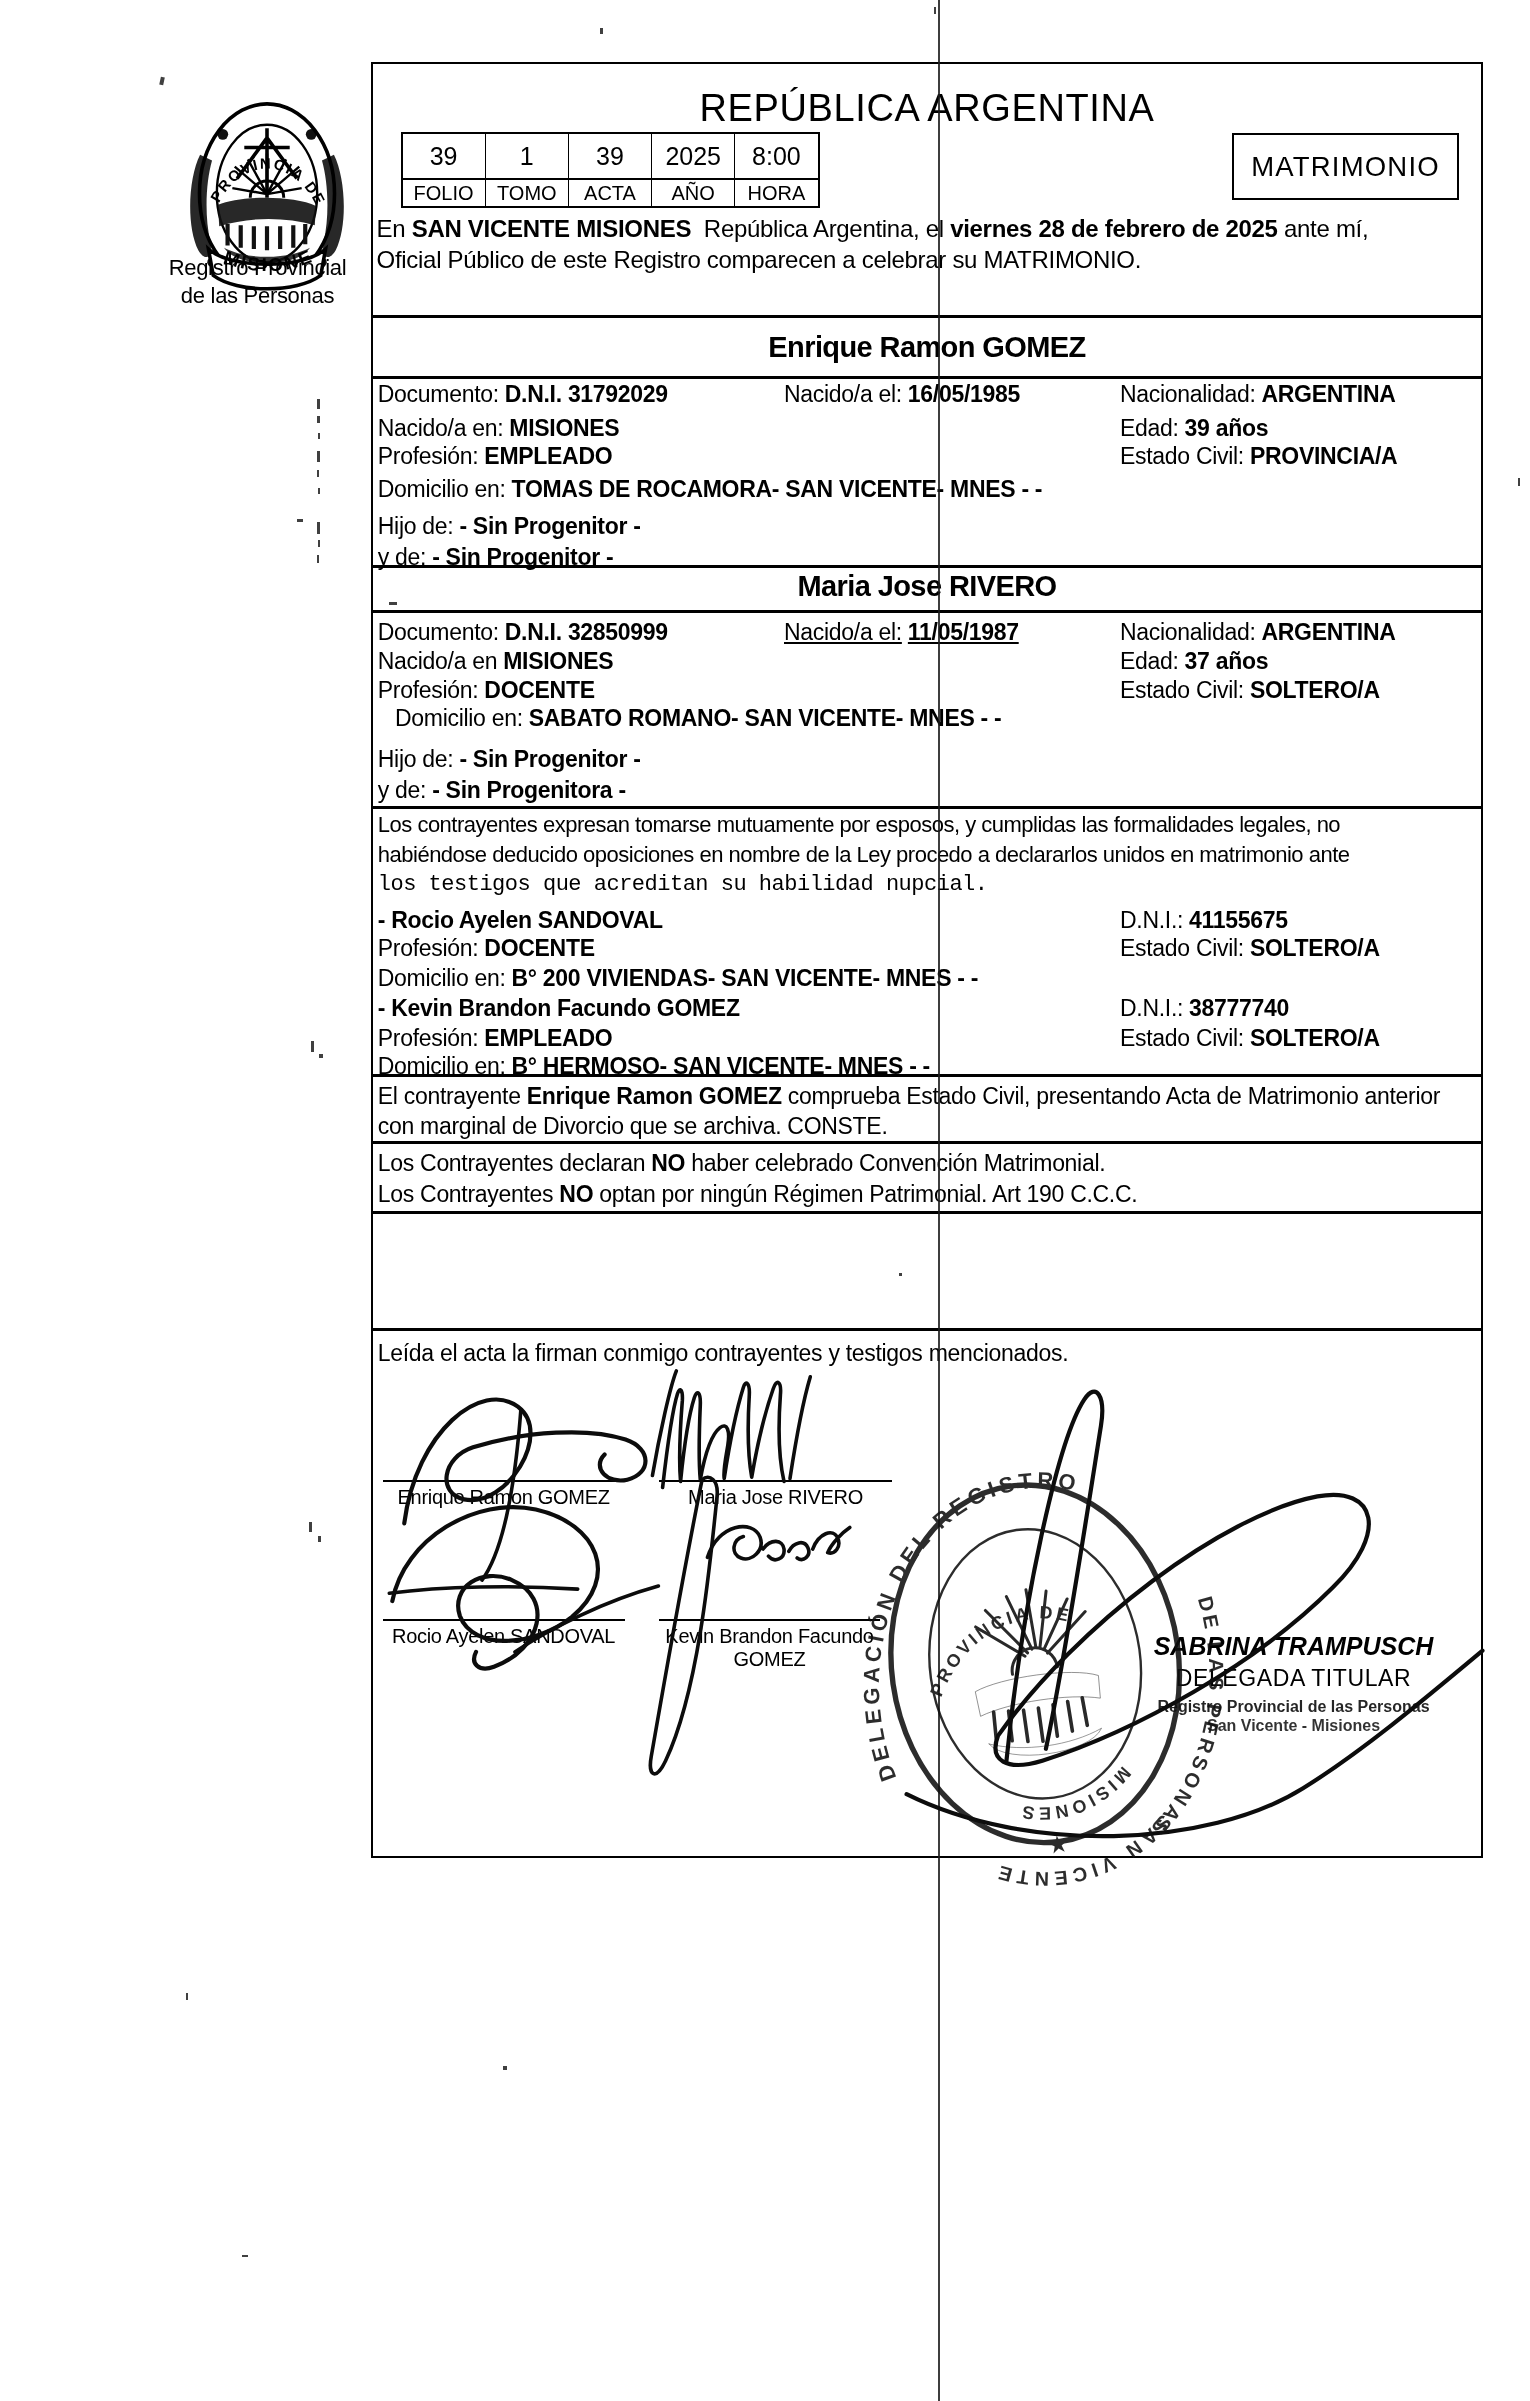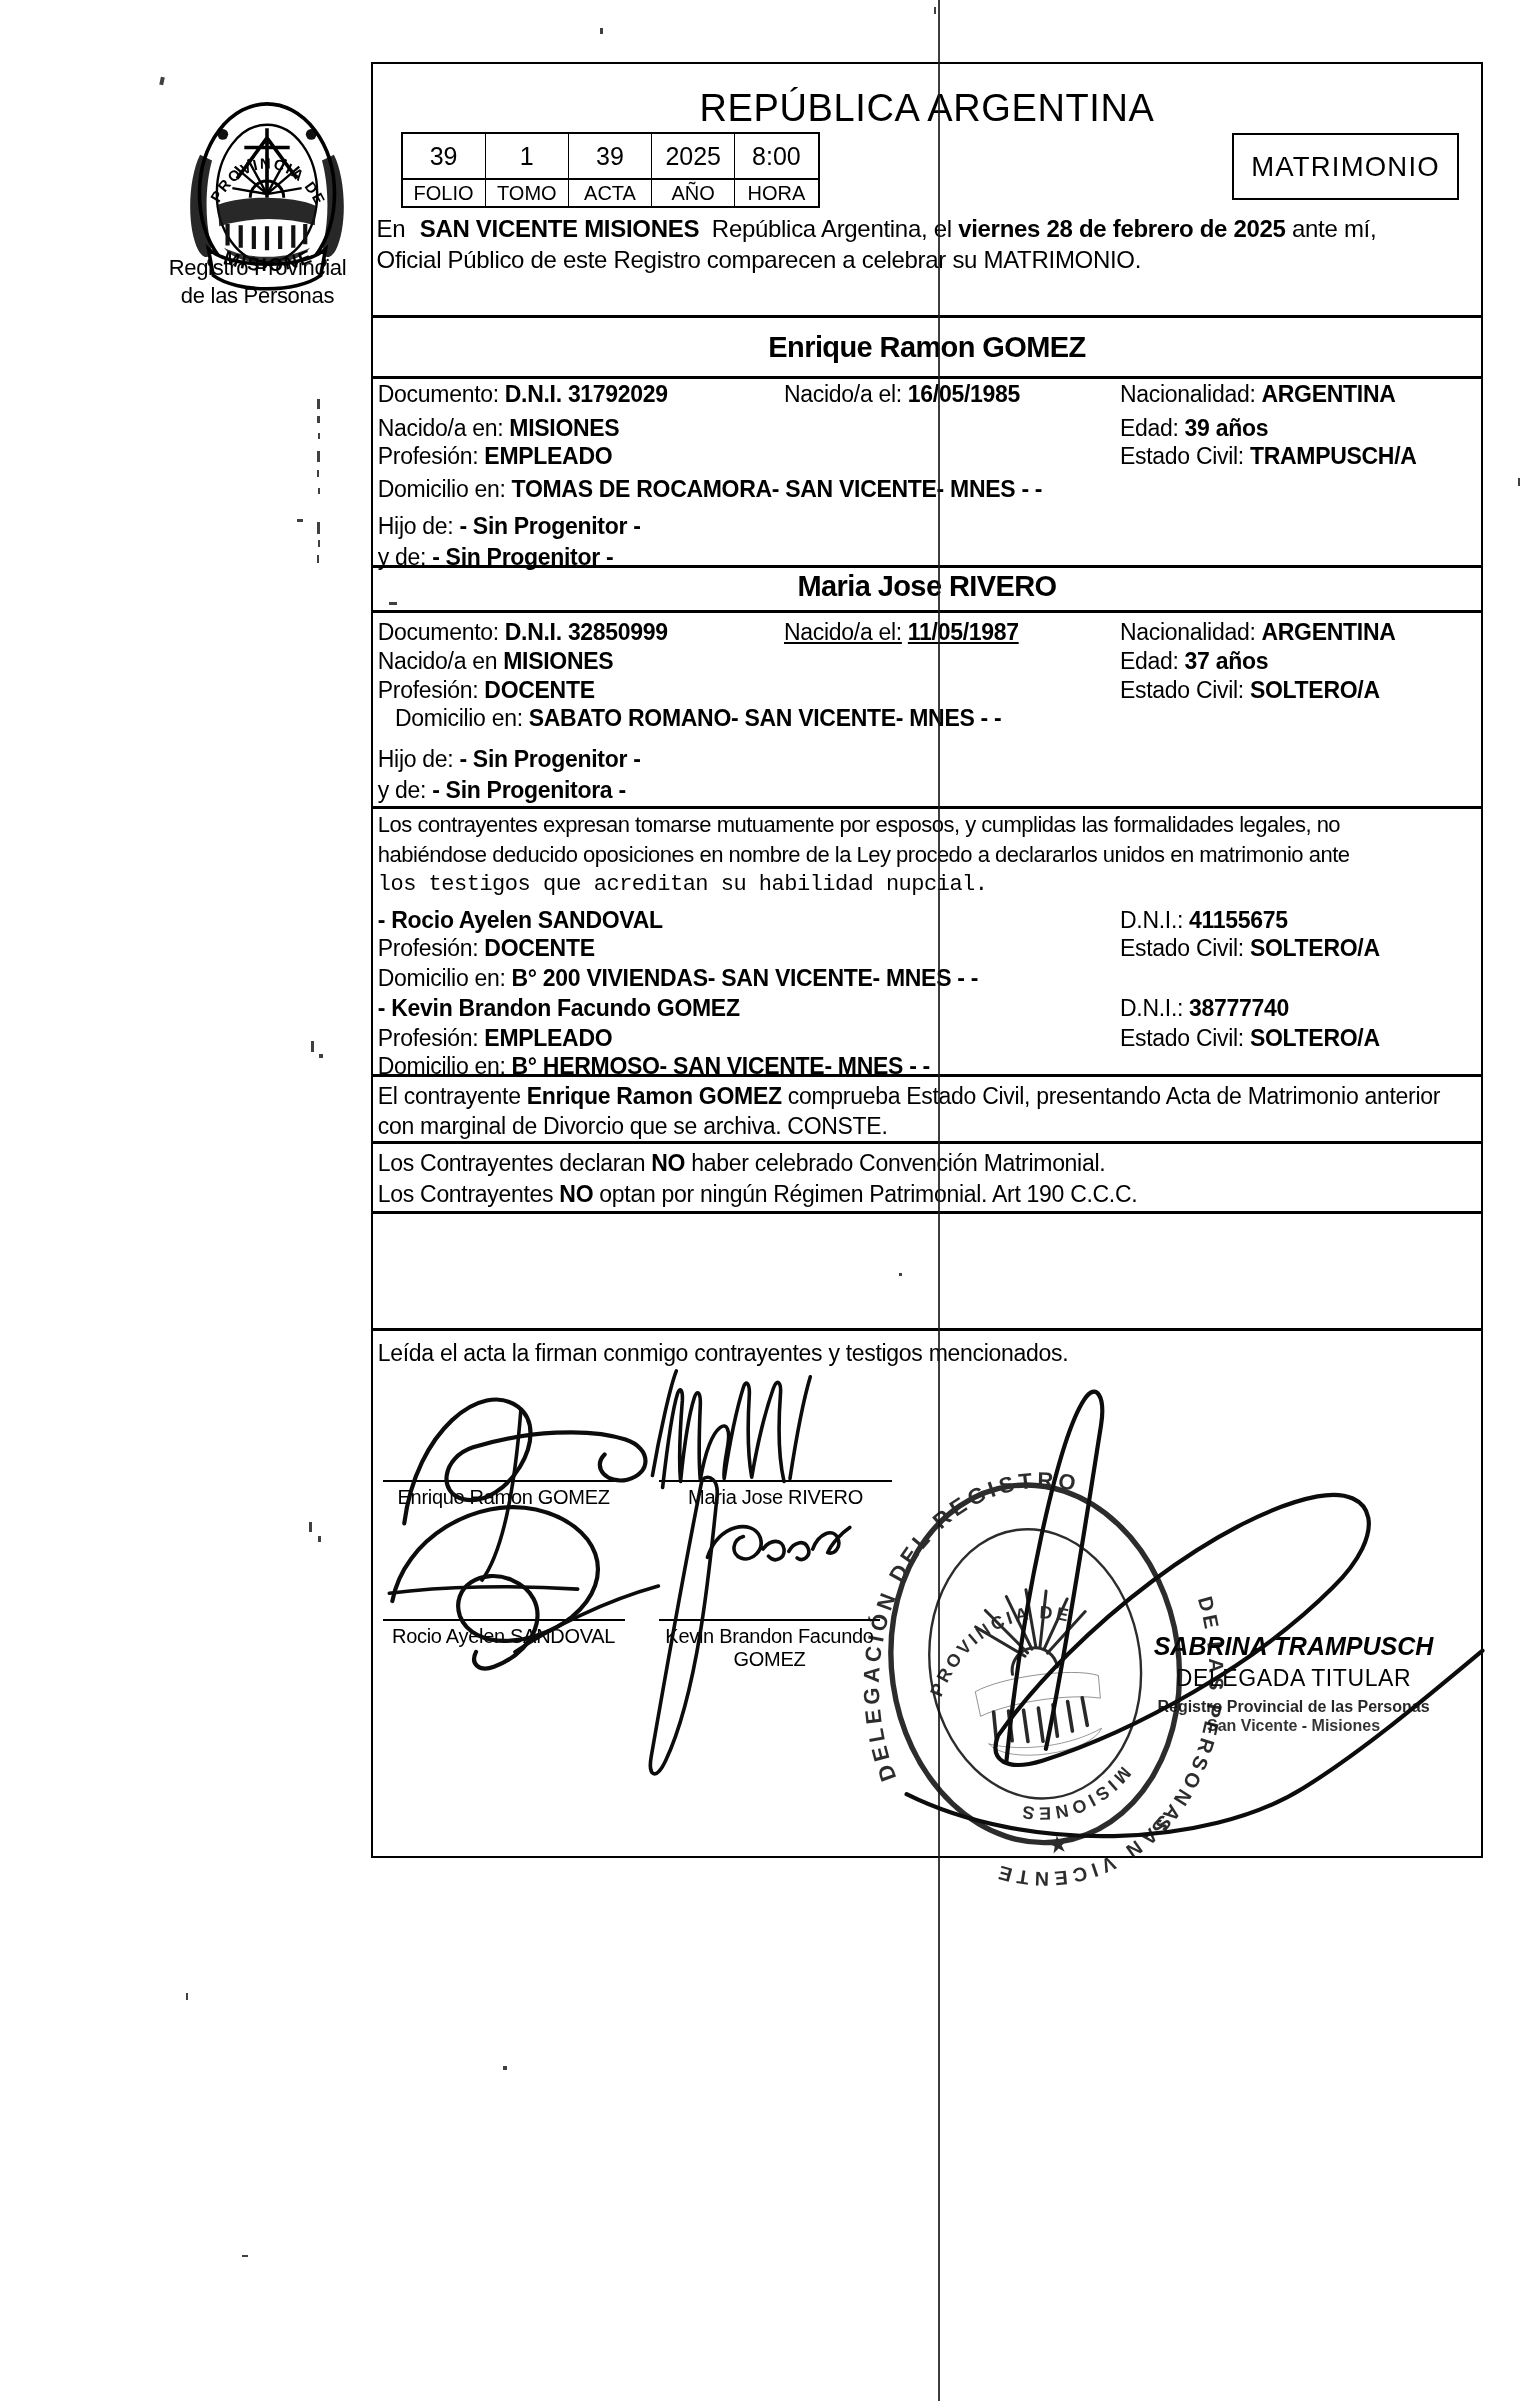--- a/index.html
+++ b/index.html
@@ -105,36 +105,36 @@
         <div class="rt-cell">TOMO</div>
         <div class="rt-cell">ACTA</div>
         <div class="rt-cell">AÑO</div>
         <div class="rt-cell">HORA</div>
       </div>
     </div>
 
     <div class="acttype">MATRIMONIO</div>
 
     <div class="introline" style="top:151px;">
-      <span class="lab" style="margin-right:8px">En </span><span class="val">SAN VICENTE MISIONES</span><span>&nbsp; República Argentina, el </span><span class="val">viernes 28 de febrero de 2025</span><span> ante mí,</span>
+      <span class="lab" style="margin-right:0">En </span><span class="val">SAN VICENTE MISIONES</span><span>&nbsp; República Argentina, el </span><span class="val">viernes 28 de febrero de 2025</span><span> ante mí,</span>
     </div>
     <div class="introline" style="top:182px;">Oficial Público de este Registro comparecen a celebrar su MATRIMONIO.</div>
 
     <div class="hline" style="top:251px;"></div>
 
     <div class="sect-name" style="top:267px;">Enrique Ramon GOMEZ</div>
     <div class="hline" style="top:312px;"></div>
 
     <div class="row" style="left:4.8px;top:317px;"><span class="lab">Documento:</span><span class="val">D.N.I. 31792029</span></div>
     <div class="row" style="left:411px;top:317px;"><span class="lab">Nacido/a el:</span><span class="val">16/05/1985</span></div>
     <div class="row" style="left:747px;top:317px;"><span class="lab">Nacionalidad:</span><span class="val">ARGENTINA</span></div>
     <div class="row" style="left:4.8px;top:351px;"><span class="lab">Nacido/a en:</span><span class="val">MISIONES</span></div>
     <div class="row" style="left:747px;top:351px;"><span class="lab">Edad:</span><span class="val">39 años</span></div>
     <div class="row" style="left:4.8px;top:379px;"><span class="lab">Profesión:</span><span class="val">EMPLEADO</span></div>
-    <div class="row" style="left:747px;top:379px;"><span class="lab">Estado Civil:</span><span class="val">TRAMPUSCH/A</span></div>
+    <div class="row" style="left:747px;top:379px;"><span class="lab">Estado Civil:</span><span class="val">PROVINCIA/A</span></div>
     <div class="row" style="left:4.8px;top:412px;"><span class="lab">Domicilio en:</span><span class="val">TOMAS DE ROCAMORA- SAN VICENTE- MNES - -</span></div>
     <div class="row" style="left:4.8px;top:449px;"><span class="lab">Hijo de:</span><span class="val">- Sin Progenitor -</span></div>
     <div class="row" style="left:4.8px;top:480px;"><span class="lab">y de:</span><span class="val">- Sin Progenitor -</span></div>
 
     <div class="hline" style="top:501px;"></div>
 
     <div class="sect-name" style="top:506px;">Maria Jose RIVERO</div>
     <div class="hline" style="top:546px;"></div>
 
     <div class="row" style="left:4.8px;top:555px;"><span class="lab">Documento:</span><span class="val">D.N.I. 32850999</span></div>

